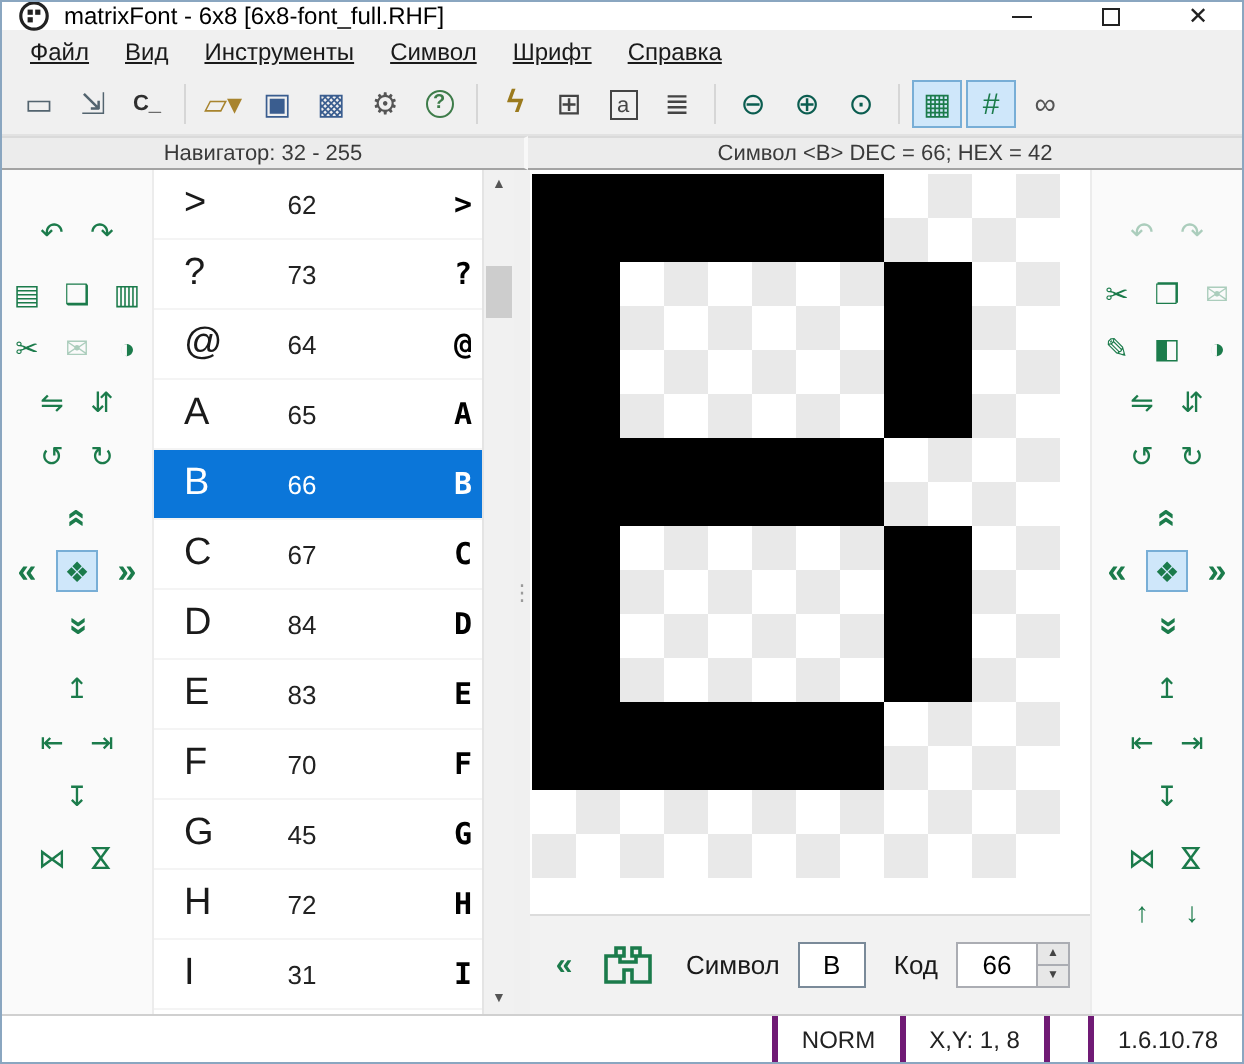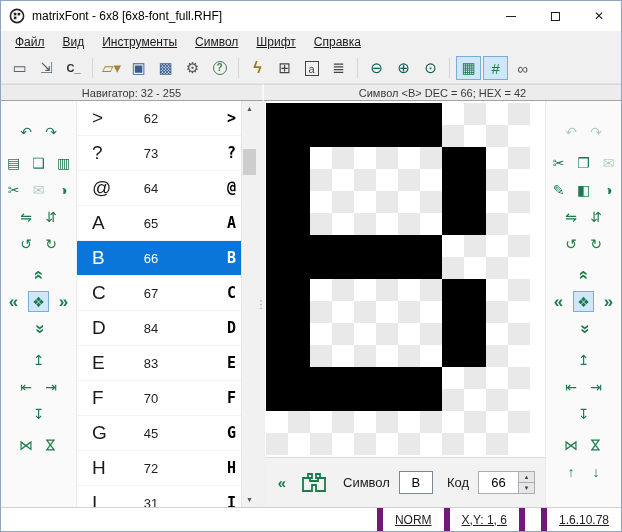--- a/index.html
+++ b/index.html
@@ -3,21 +3,21 @@
 <meta charset="utf-8">
 <style>
   * { box-sizing: border-box; margin: 0; padding: 0; }
   html,body { background:#cfd8e0; }
   body { font-family: "Liberation Sans", sans-serif; }
   .window {
     width: 622px; height: 532px; border: 1px solid #8aa6c0; background: #f0f0f0;
     display: flex; flex-direction: column; overflow: hidden; position: relative;
   }
   
-  .titlebar { height: 30px; background: #ffffff; display: flex; align-items: center; padding-left: 8px; flex: 0 0 auto; }
+  .titlebar { height: 14px; background: #ffffff; display: flex; align-items: center; padding-left: 8px; flex: 0 0 auto; }
   .app-icon { width:16px; height:16px; margin-right:7px; display:flex; }
   .title { font-size: 12px; color: #000; }
   .win-controls { margin-left: auto; display: flex; height: 100%; }
   .win-btn { width: 44px; height: 100%; display:flex; align-items:center; justify-content:center; font-size:12px; color:#222; }
   .min-glyph { width:10px; height:1px; background:#222; display:block; }
   .max-glyph { width:9px; height:9px; border:1px solid #222; display:block; }
   
   .menubar { height: 22px; display:flex; align-items:center; padding-left:5px; font-size:12px; color:#1a1a1a; flex:0 0 auto; }
   .menu-item { padding: 2px 9px; text-decoration: underline; }
   .menu-right { margin-left:auto; padding-right:10px; color:#8c8c8c; display:flex; gap:16px; }
@@ -84,21 +84,21 @@
   .cp-label { margin-left:14px; font-size:13px; color:#1a1a1a; }
   .cp-input { margin-left:9px; width:34px; height:23px; border:1px solid #7a8a99; text-align:center; font-size:13px; font-family:inherit; background:#fff; }
   .spin { margin-left:9px; display:flex; height:23px; }
   .spin-val { width:40px; height:23px; border:1px solid #abadb3; border-right:none; text-align:center; font-size:13px; font-family:inherit; background:#fff; }
   .spin-btns { display:flex; flex-direction:column; width:17px; }
   .spin-btns button { flex:1; border:1px solid #abadb3; background:#e7e7e7; font-size:6px; color:#444; padding:0; cursor:default; line-height:1; }
   .spin-btns button + button { border-top:none; }
   
   .statusbar { height:24px; background:#ffffff; border-top:1px solid #d0d0d0; display:flex; align-items:center; font-size:12px; color:#222; flex:0 0 auto; }
   .sb-spacer { flex:1; }
-  .sb-seg { border-left:6px solid #701a75; padding:0 12px; height:100%; display:flex; align-items:center;text-decoration:underline; }
+  .sb-seg { border-left:3px solid #701a75; padding:0 12px; height:100%; display:flex; align-items:center; }
   .sb-seg.gap { width:22px; padding:0; }
 </style>
 </head>
 <body>
 
 <div class="window" data-name="app-window">
 
   <div class="titlebar" data-name="titlebar">
     <span class="app-icon" data-name="app-icon">
       <svg width="16" height="16" viewBox="0 0 16 16">
@@ -562,18 +562,18 @@
               <span class="g" data-name="next-char-icon-glyph">↓</span>
             </button>
           </div>
         </div>
       </div>
   </div>
 
   <div class="statusbar" data-name="statusbar">
     <span class="sb-spacer" data-name="statusbar-spacer"></span>
     <span class="sb-seg" data-name="mode-indicator">NORM</span>
-    <span class="sb-seg" data-name="cursor-coords">X,Y: 1, 6</span>
+    <span class="sb-seg" data-name="cursor-coords">X,Y: 1, 8</span>
     <span class="sb-seg gap" data-name="statusbar-gap"></span>
     <span class="sb-seg" data-name="version-label">1.6.10.78</span>
   </div>
 
 </div>
 
 </body></html>

